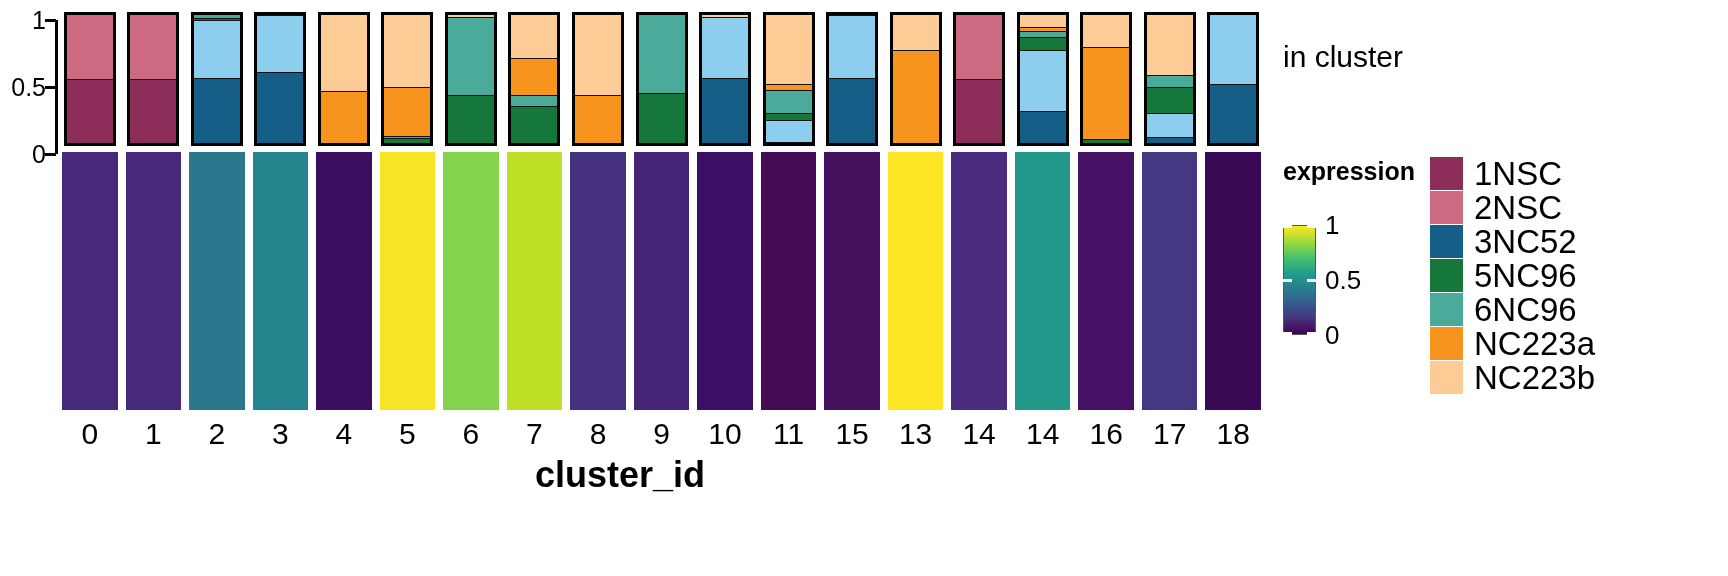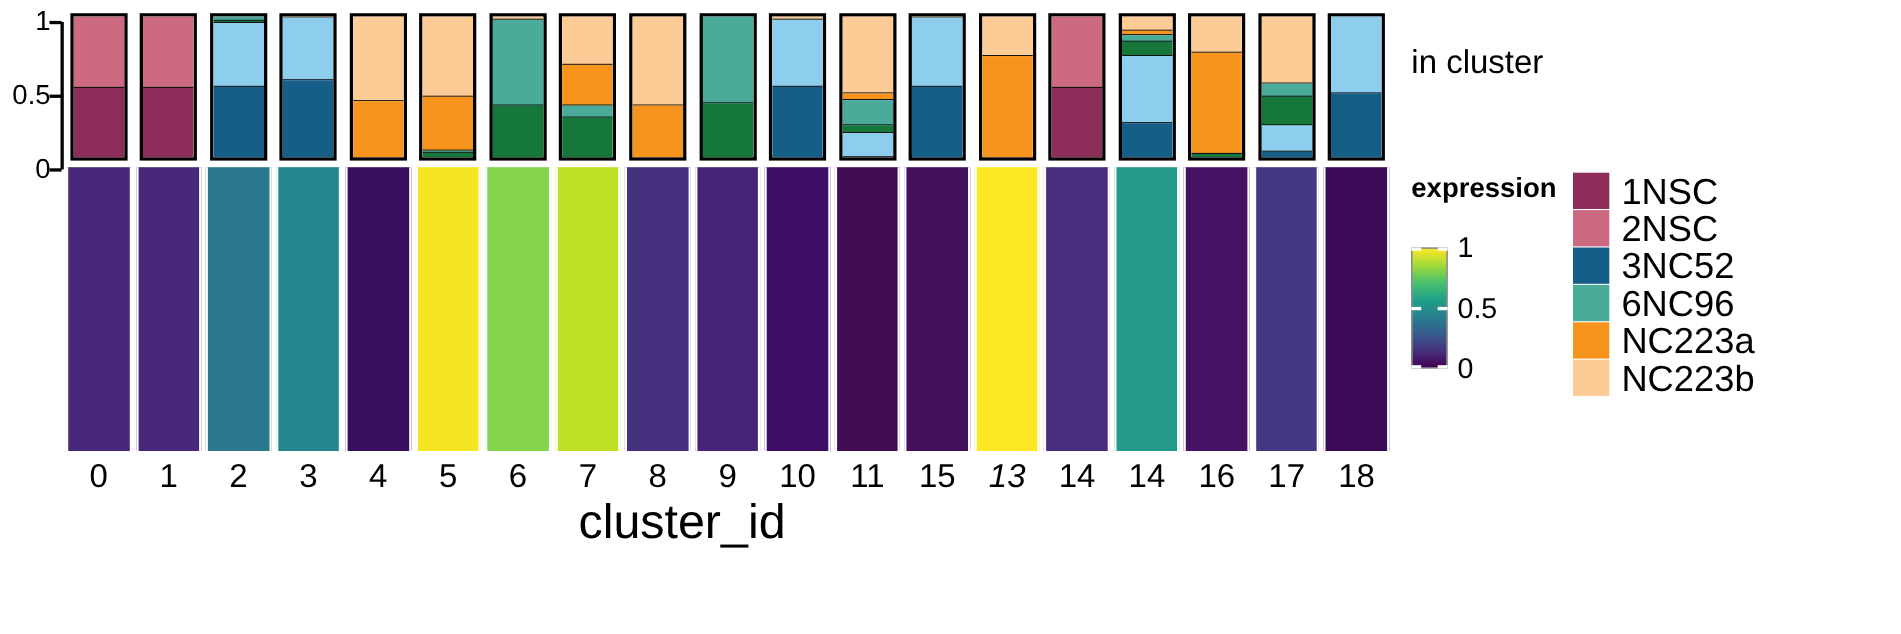--- a/index.html
+++ b/index.html
@@ -53,21 +53,21 @@
   .xaxis{position:absolute;left:58px;top:412px;height:48px;right:0;}
   .xtick-label{
     position:absolute;top:2px;
     font-size:30px;line-height:40px;
     text-align:center;
     transform:translateX(-50%);
     white-space:nowrap;
   }
   .xaxis-title{
     position:absolute;left:0;top:455px;width:1240px;
-    text-align:center;font-size:44px;line-height:40px;
+    text-align:center;font-size:36px;line-height:40px;font-weight:bold;
   }
 
   
   .legend-wrap{position:absolute;left:1275px;top:0;width:453px;height:576px;}
 
   .frac-title{
     position:absolute;left:8px;top:36px;width:300px;
     font-size:30px;line-height:42px;
   }
 
@@ -244,21 +244,21 @@
         <div class="xtick-label" style="left: 222.342px;">3</div>
         <div class="xtick-label" style="left: 285.868px;">4</div>
         <div class="xtick-label" style="left: 349.395px;">5</div>
         <div class="xtick-label" style="left: 412.921px;">6</div>
         <div class="xtick-label" style="left: 476.447px;">7</div>
         <div class="xtick-label" style="left: 539.974px;">8</div>
         <div class="xtick-label" style="left: 603.5px;">9</div>
         <div class="xtick-label" style="left: 667.026px;">10</div>
         <div class="xtick-label" style="left: 730.553px;">11</div>
         <div class="xtick-label" style="left: 794.079px;">15</div>
-        <div class="xtick-label" style="left: 857.605px; font-style: italic;">13</div>
+        <div class="xtick-label" style="left: 857.605px;">13</div>
         <div class="xtick-label" style="left: 921.132px;">14</div>
         <div class="xtick-label" style="left: 984.658px;">14</div>
         <div class="xtick-label" style="left: 1048.18px;">16</div>
         <div class="xtick-label" style="left: 1111.71px;">17</div>
         <div class="xtick-label" style="left: 1175.24px;">18</div>
       </div>
     <div class="xaxis-title">cluster_id</div>
   </div>
 
   <div class="legend-wrap">
@@ -300,20 +300,24 @@
           </div>
           <div class="sample-item">
             <span class="swatch" style="background: rgb(205, 106, 129);"></span>
             <span class="sample-label">2NSC</span>
           </div>
           <div class="sample-item">
             <span class="swatch" style="background: rgb(20, 94, 136);"></span>
             <span class="sample-label">3NC52</span>
           </div>
           <div class="sample-item">
+            <span class="swatch" style="background: rgb(21, 119, 58);"></span>
+            <span class="sample-label">5NC96</span>
+          </div>
+          <div class="sample-item">
             <span class="swatch" style="background: rgb(74, 171, 155);"></span>
             <span class="sample-label">6NC96</span>
           </div>
           <div class="sample-item">
             <span class="swatch" style="background: rgb(247, 148, 29);"></span>
             <span class="sample-label">NC223a</span>
           </div>
           <div class="sample-item">
             <span class="swatch" style="background: rgb(253, 204, 150);"></span>
             <span class="sample-label">NC223b</span>

